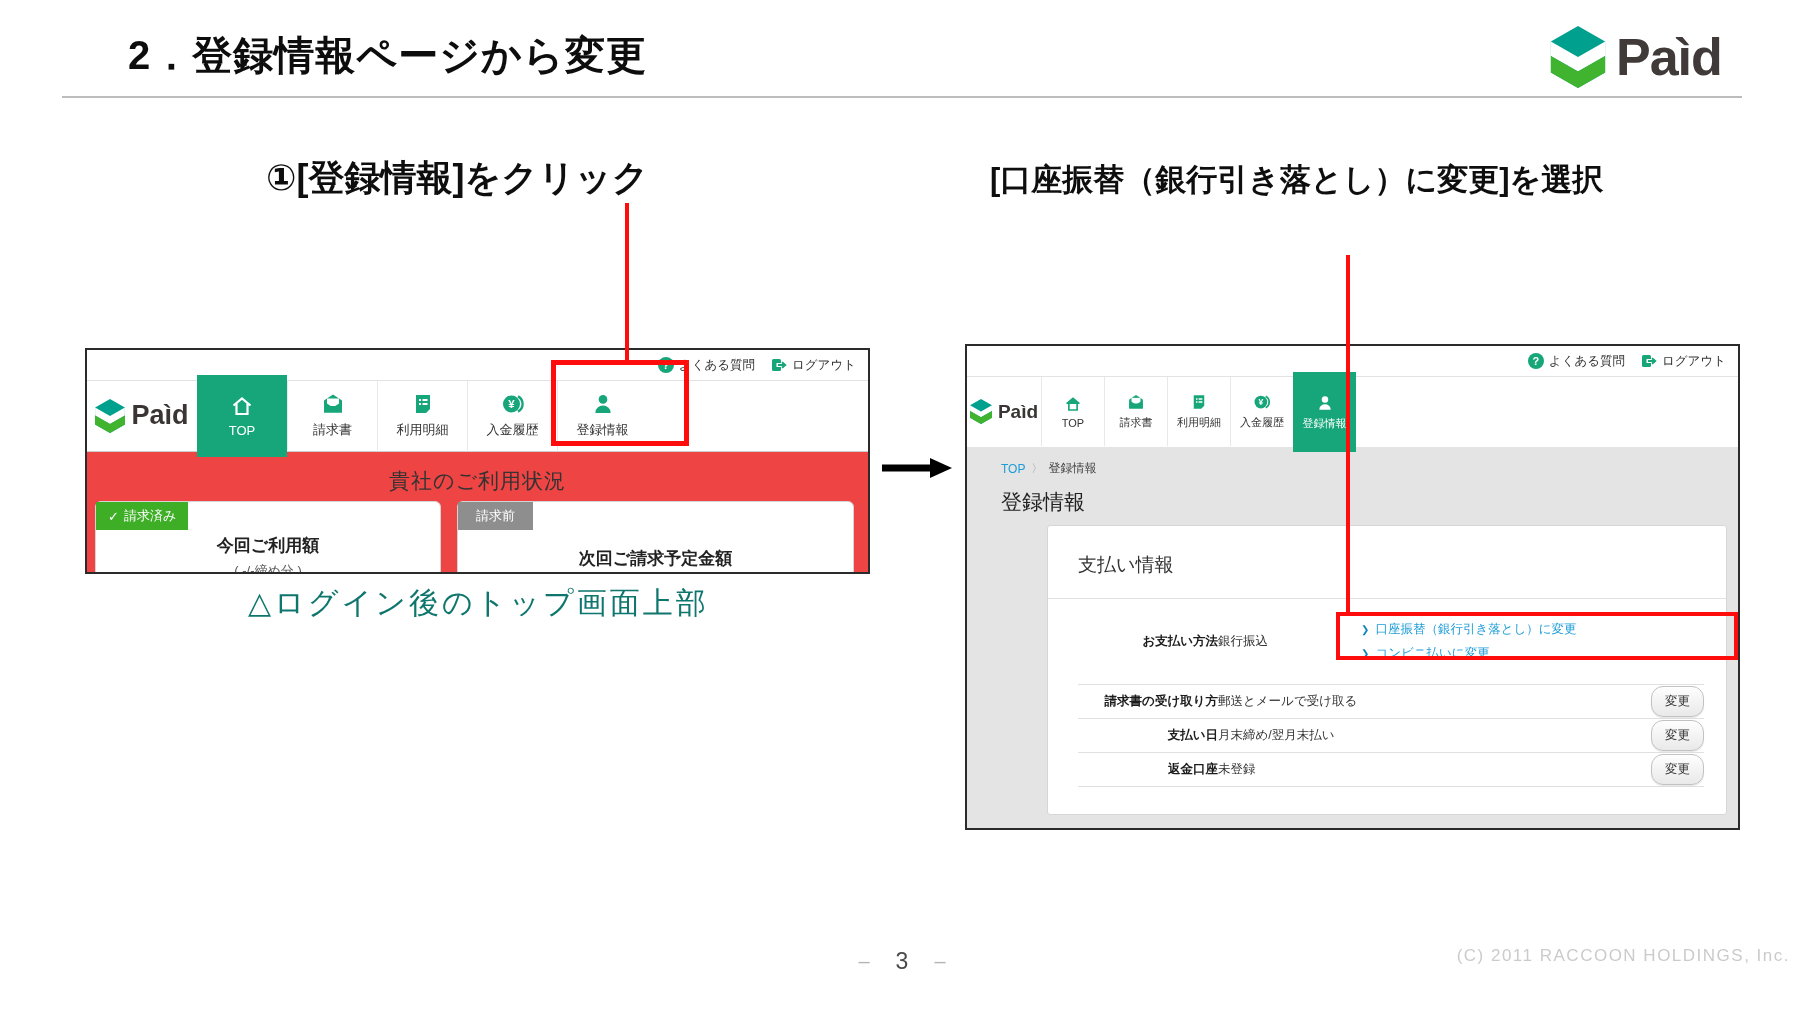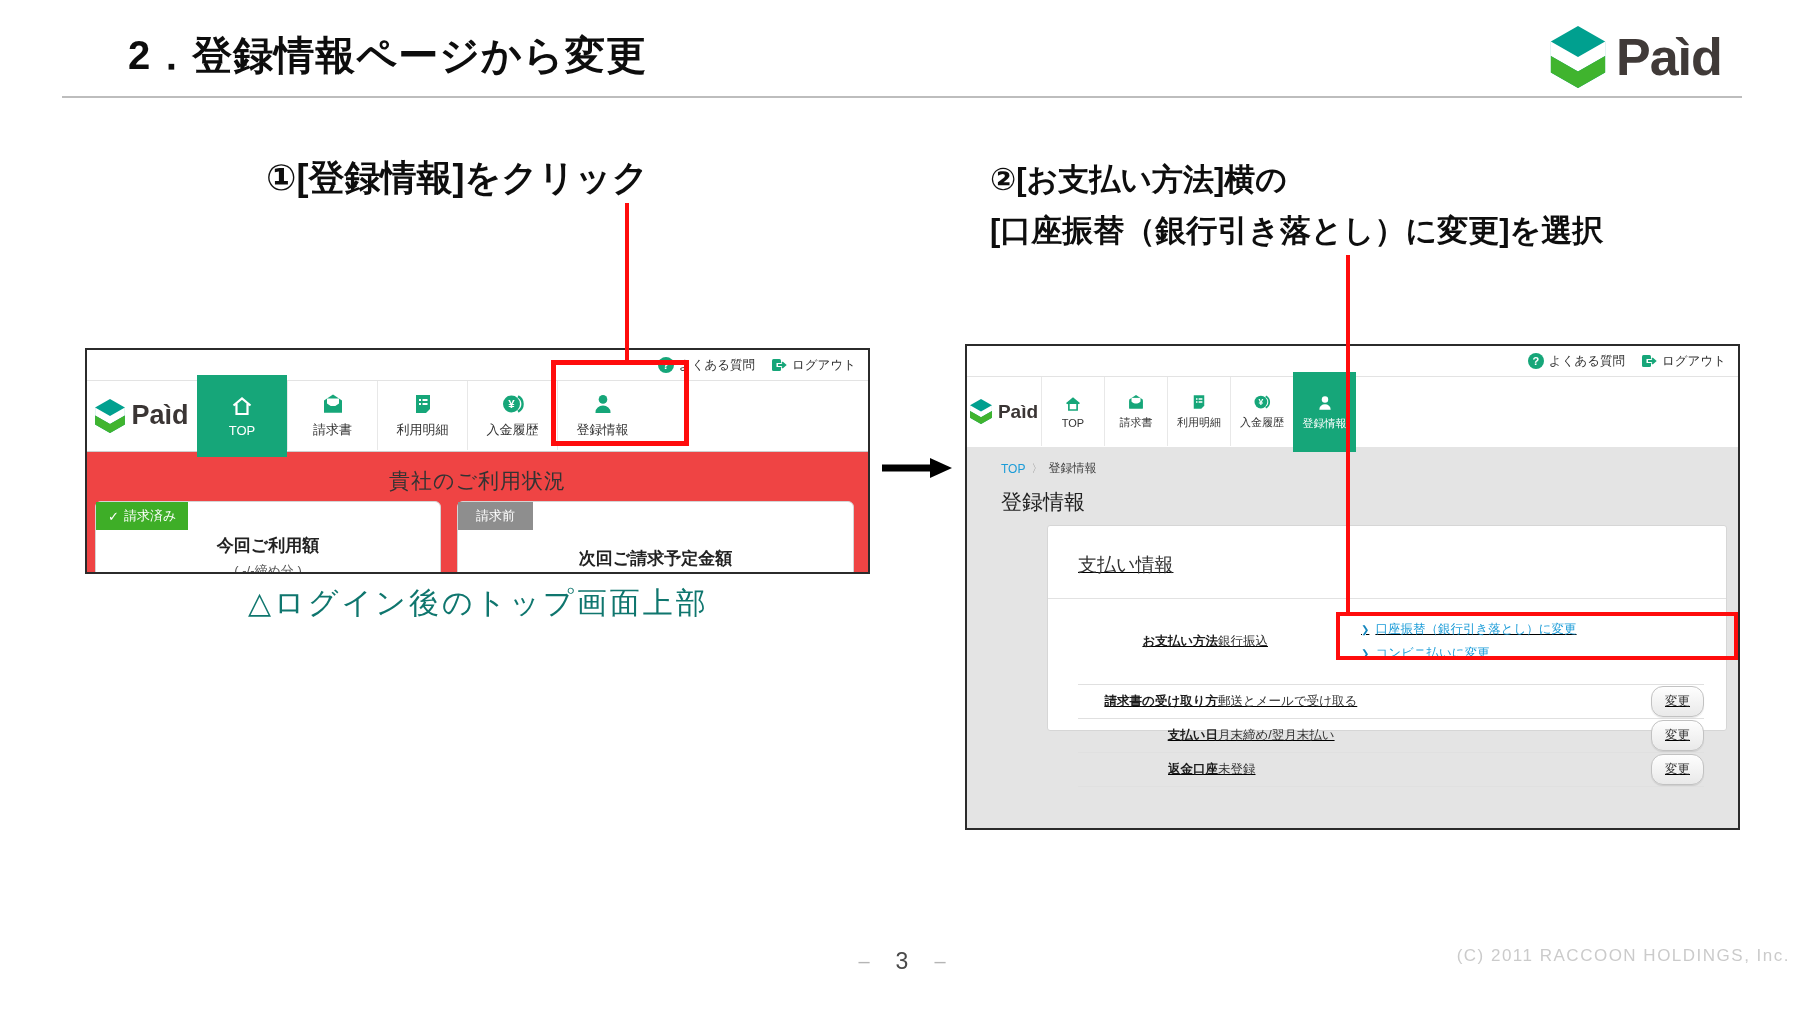--- a/index.html
+++ b/index.html
@@ -67,21 +67,21 @@
   .panel-reg .logo-text { font-size:19px; }
   .panel-reg .tab { width:63px; font-size:11px; gap:4px; }
   .panel-reg .tab svg { width:18px; height:18px; }
   .panel-reg .tab.active { height:80px; margin-top:-5px; }
   .reg-content { position:absolute; top:101px; left:0; right:0; bottom:0; background:#e4e4e4; }
   .breadcrumb { padding:13px 0 0 34px; font-size:12px; display:flex; gap:6px; align-items:center; }
   .bc-home { color:#1b9cd8; cursor:pointer; }
   .bc-sep { color:#999; font-size:11px; }
   .bc-cur { color:#444; }
   .reg-title { padding:11px 0 0 34px; font-size:21px; color:#222; font-weight:500; }
-  .pay-card { position:absolute; left:80px; top:78px; width:680px; height:206px; background:#fff; border:1px solid #d6d6d6; border-radius:3px;text-decoration:underline; }
+  .pay-card { position:absolute; left:80px; top:78px; width:680px; height:290px; background:#fff; border:1px solid #d6d6d6; border-radius:3px; }
   .pay-head { padding:26px 30px 20px; font-size:19px; color:#333; border-bottom:1px solid #e2e2e2; }
   .rows { padding:0 22px 0 30px; }
   .row { display:flex; align-items:center; border-bottom:1px solid #e0e0e0; min-height:34px; font-size:12.5px; }
   .row-pay { min-height:86px; }
   .r-label { flex:0 0 140px; font-weight:700; color:#1c1c1c;text-align:right; }
   .r-value { flex:0 0 143px; color:#333; }
   .links { display:flex; flex-direction:column; gap:7px; padding:8px 0; }
   .r-link { color:#1e9dd8; display:flex; gap:6px; align-items:center; cursor:pointer; text-decoration:none; font-size:12.5px; }
   .arr { color:#1486bd; font-size:10px; font-weight:700; }
   .r-btn { margin-left:auto; font-size:12.5px; color:#333; padding:6px 13px; border:1px solid #c2c2c2; border-radius:12px; background:linear-gradient(#fefefe,#e9e9e9); box-shadow:0 1px 1px rgba(0,0,0,.1); cursor:pointer; font-family:inherit; }
@@ -97,21 +97,20 @@
     <svg width="56" height="62" viewBox="0 0 56 64">
       <polygon points="28,0 56,16 56,48 28,64 0,48 0,16" fill="#00a08f"></polygon>
       <polygon points="0,16 28,32 56,16 56,31 28,47 0,31" fill="#ffffff"></polygon>
       <polygon points="0,31 28,47 56,31 56,48 28,64 0,48" fill="#40b42e"></polygon>
     </svg>
     <span class="brand-text">Paìd</span>
   </div>
 
   <div class="step1">①[登録情報]をクリック</div>
   <div class="step2">
-    <div>②[お支払い方法]横の</div>
     <div>[口座振替（銀行引き落とし）に変更]を選択</div>
   </div>
 
   <div class="red-line-1"></div>
   <div class="red-rect-1"></div>
   <div class="red-line-2"></div>
   <div class="red-rect-2"></div>
 
   <svg class="flow-arrow" viewBox="0 0 70 20">
     <rect x="0" y="6.5" width="50" height="7" fill="#000"></rect>

